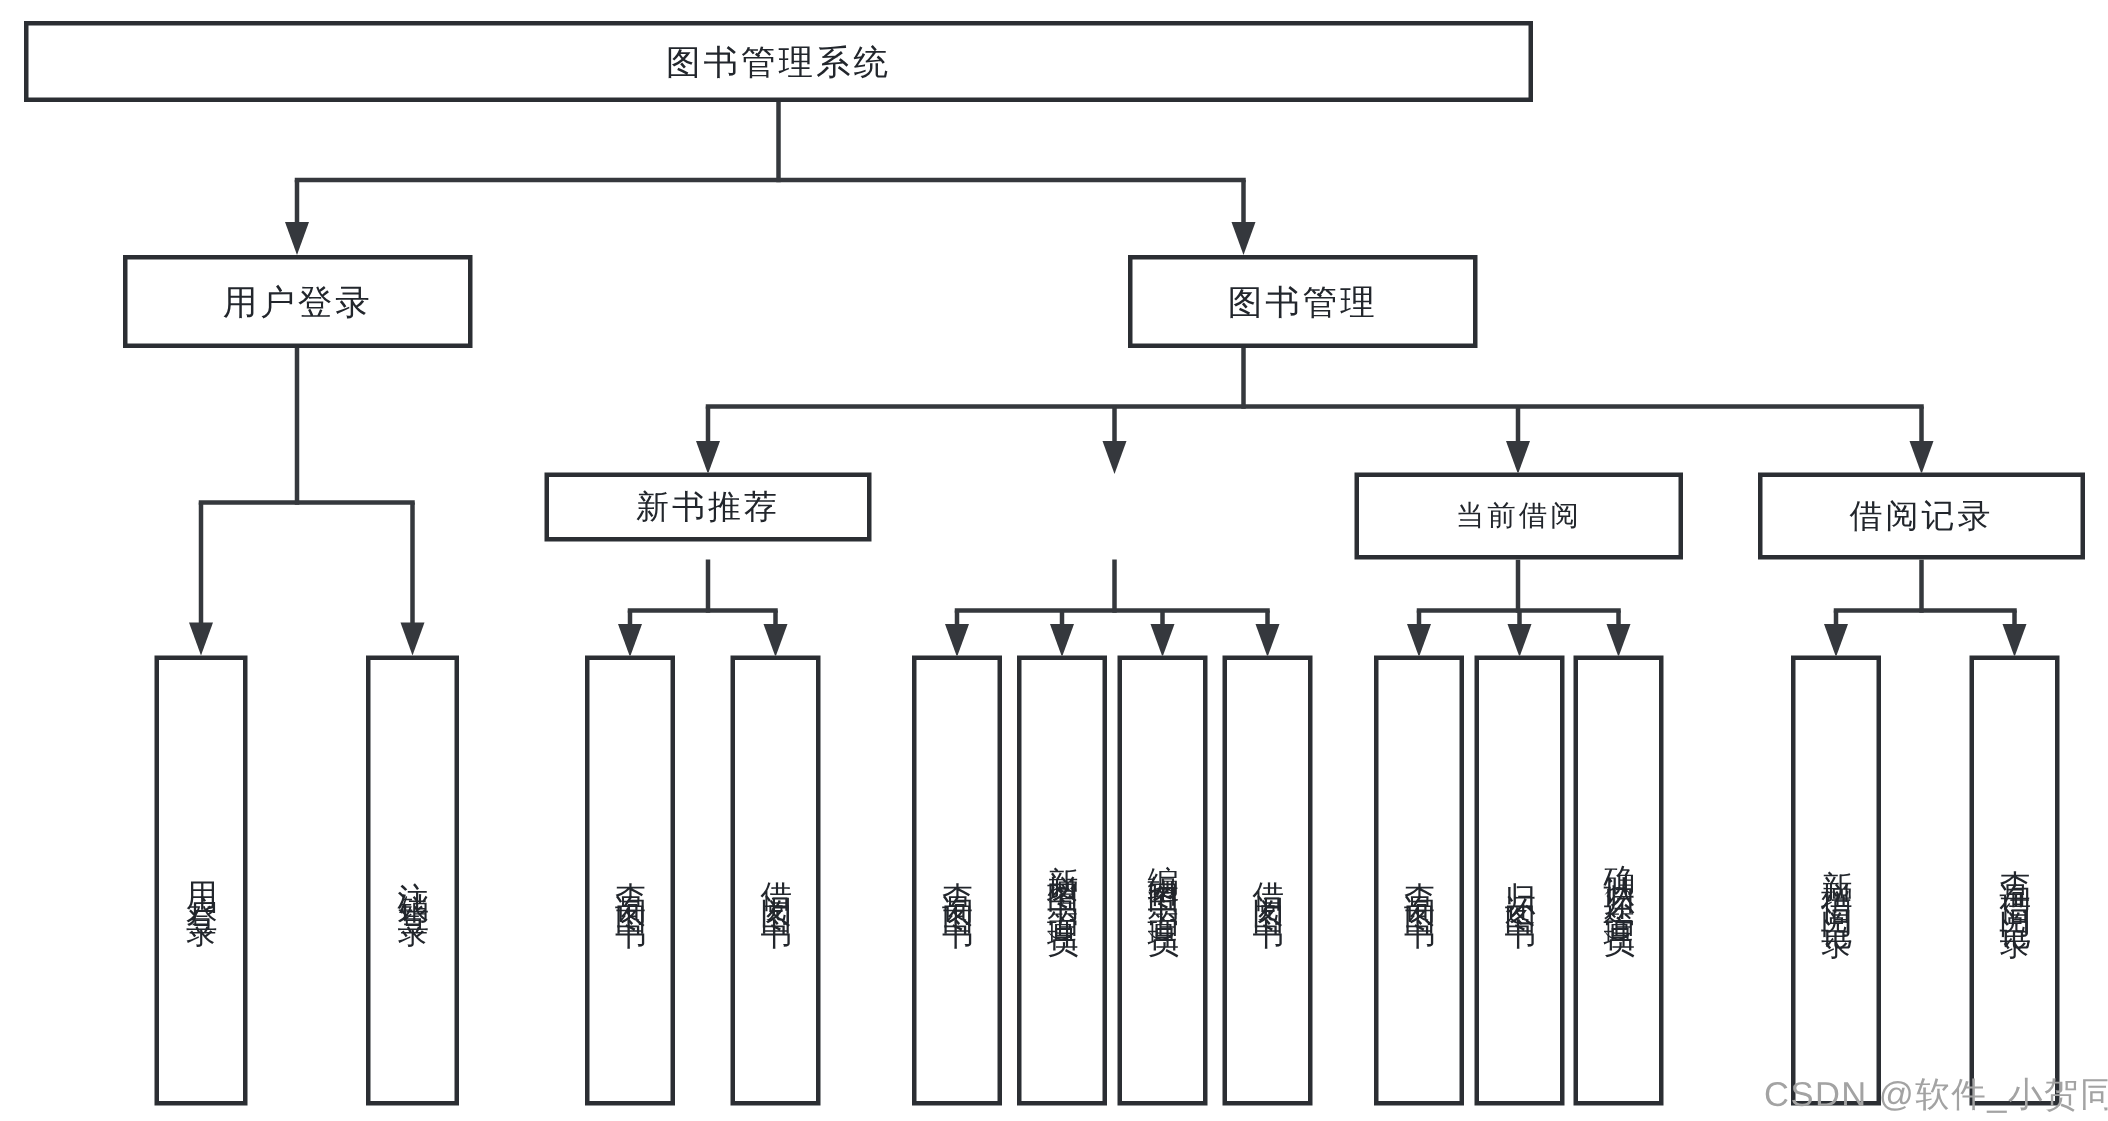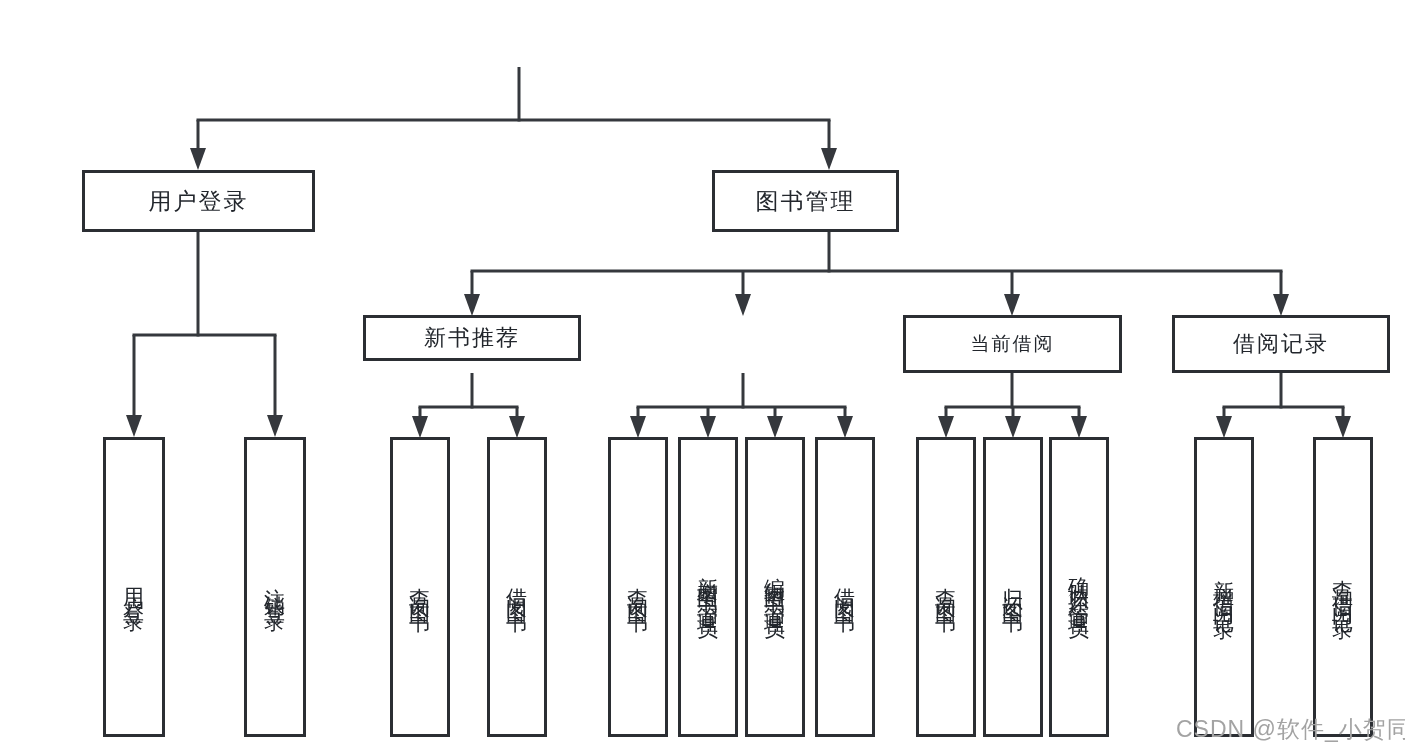--- a/index.html
+++ b/index.html
@@ -128,23 +128,24 @@
     <g>
       <line x1="1281" y1="373" x2="1281" y2="408.5"></line>
       <line x1="1222.5" y1="407" x2="1344.5" y2="407"></line>
       <line x1="1224" y1="407" x2="1224" y2="419"></line>
       <polygon points="1216,416 1232,416 1224,438"></polygon>
       <line x1="1343" y1="407" x2="1343" y2="419"></line>
       <polygon points="1335,416 1351,416 1343,438"></polygon>
     </g>
   </svg>
 
+  <div class="node" style="left:16px;top:14px;width:1006px;height:54px;">图书管理系统</div>
 
   <div class="node" style="left:82px;top:170px;width:233px;height:62px;">用户登录</div>
-  <div class="node" style="left:712px;top:170px;width:187px;height:62px;">图书管理</div>
+  <div class="node" style="left:752px;top:170px;width:233px;height:62px;">图书管理</div>
 
   <div class="node" style="left:363px;top:315px;width:218px;height:46px;font-size:22px;">新书推荐</div>
   <div class="node" style="left:903px;top:315px;width:219px;height:58px;font-size:19px;">当前借阅</div>
   <div class="node" style="left:1172px;top:315px;width:218px;height:58px;font-size:22px;">借阅记录</div>
 
   <div class="leaf" style="left:103px;width:62px;">用户登录</div>
   <div class="leaf" style="left:244px;width:62px;">注销登录</div>
 
   <div class="leaf" style="left:390px;">查询图书</div>
   <div class="leaf" style="left:487px;">借阅图书</div>

